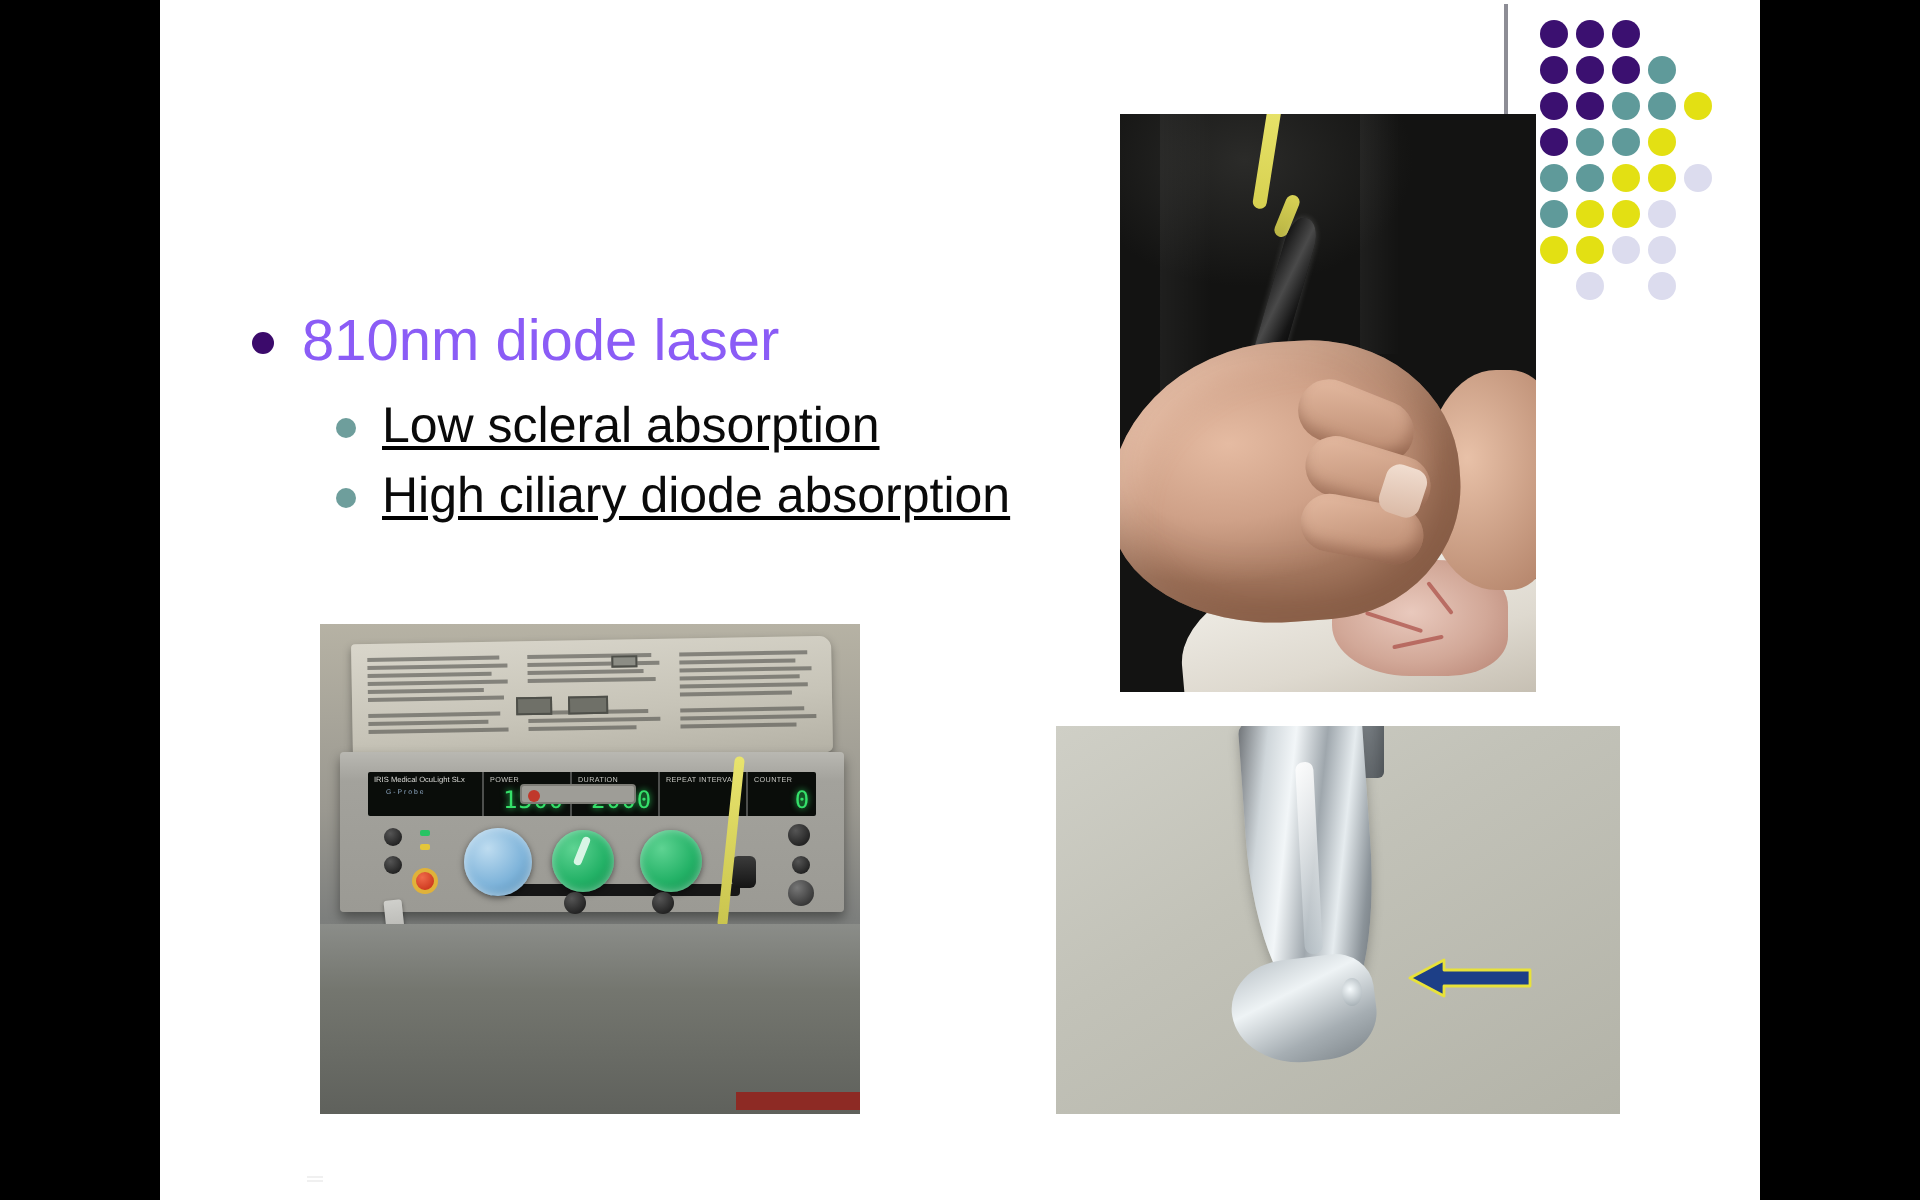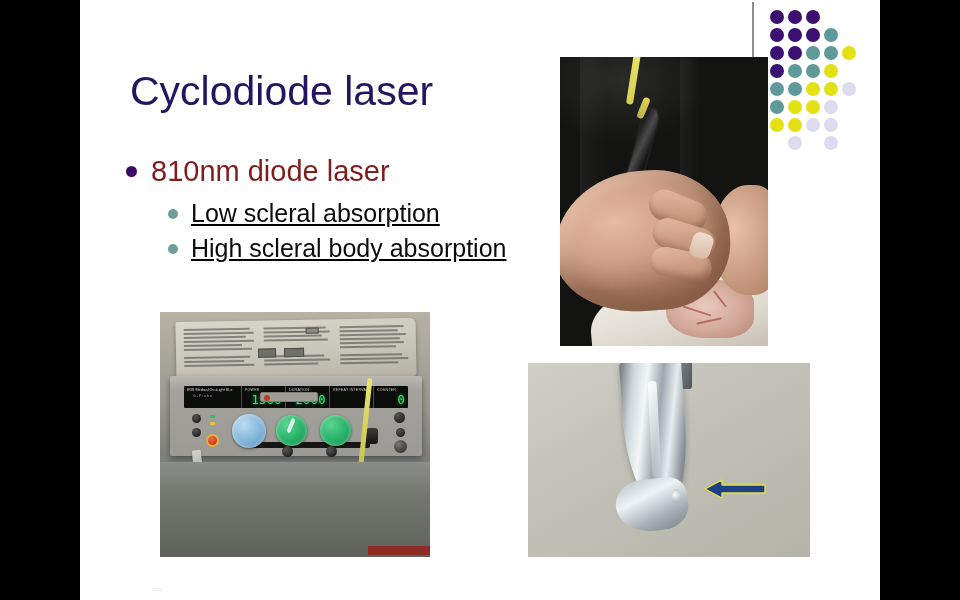--- a/index.html
+++ b/index.html
@@ -27,21 +27,21 @@
   .b1 { margin-bottom:6px; }
   .b2 { margin-left:42px; margin-bottom:2px;text-decoration:underline; }
   .dot1 {
     width:11px; height:11px; border-radius:50%;
     background:#3b0a6b; margin-top:14px; margin-right:14px; flex:0 0 auto;
   }
   .dot2 {
     width:10px; height:10px; border-radius:50%;
     background:#6e9e9c; margin-top:12px; margin-right:13px; flex:0 0 auto;
   }
-  .t1 { font-size:29px; color:#7f1d1d; line-height:1.34; white-space:nowrap; }
+  .t1 { font-size:29px; color:#8b5cf6; line-height:1.34; white-space:nowrap; }
   .t2 { font-size:25px; color:#0a0a0a; line-height:1.32; white-space:nowrap; }
 
   
   #deco { position:absolute; right:16px; top:0; width:112px; height:155px; }
   #deco-line {
     position:absolute; left:0px; top:2px; width:2px; height:148px;
     background:#8d8d95;
   }
   .gdot { position:absolute; border-radius:50%; }
 
@@ -301,37 +301,36 @@
   .tb-ico { width:15px; height:13px; }
   .tb-ico svg { display:block; }
 </style>
 </head>
 <body>
 
 <div id="viewer">
 
   <div id="slide">
 
-    <div id="title">Cyclodiode laser</div>
 
     <div id="bullets">
 
       <div class="b-row b1">
         <span class="dot1"></span>
         <span class="t1">810nm diode laser</span>
       </div>
 
       <div class="b-row b2">
         <span class="dot2"></span>
         <span class="t2">Low scleral absorption</span>
       </div>
 
       <div class="b-row b2">
         <span class="dot2"></span>
-        <span class="t2">High scleral body absorption</span>
+        <span class="t2">High ciliary diode absorption</span>
       </div>
 
     </div>
 
     <div id="deco">
       <div id="deco-line"></div>
 
     <span class="gdot" style="left: 18px; top: 10px; width: 14px; height: 14px; background: rgb(59, 16, 112);"></span>
         <span class="gdot" style="left: 36px; top: 10px; width: 14px; height: 14px; background: rgb(59, 16, 112);"></span>
         <span class="gdot" style="left: 54px; top: 10px; width: 14px; height: 14px; background: rgb(59, 16, 112);"></span>

